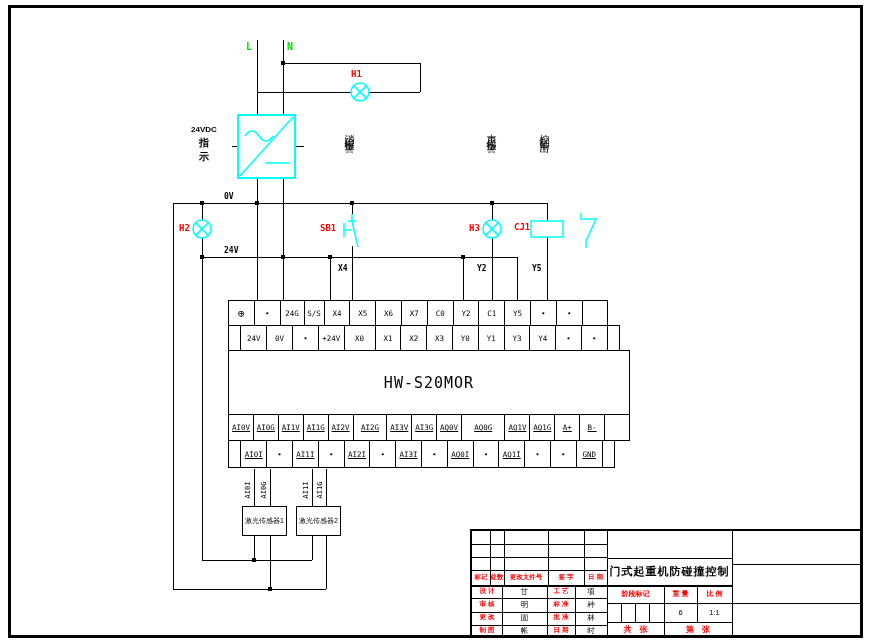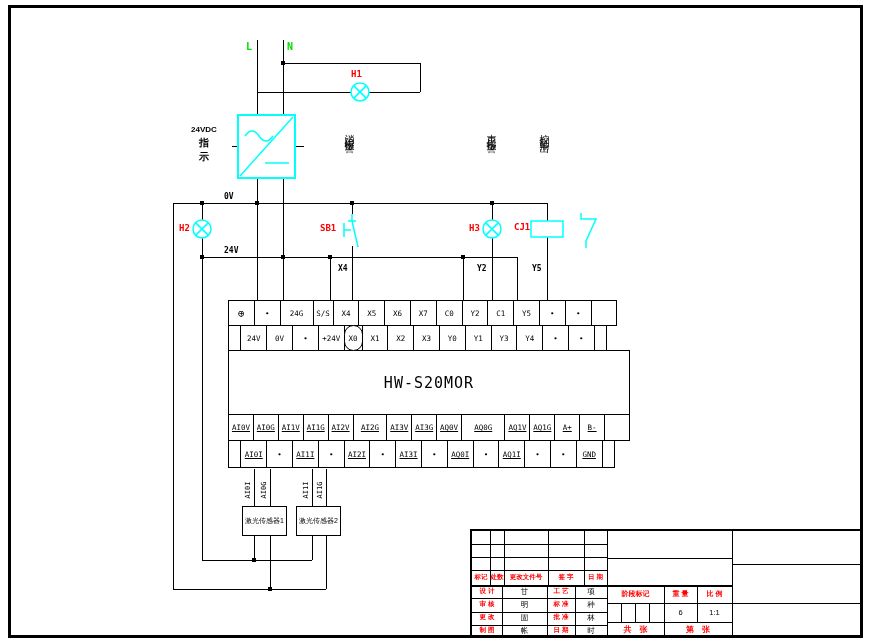--- a/index.html
+++ b/index.html
@@ -158,41 +158,41 @@
   <div class="lbl wl mono" style="left:477px;top:265px;">Y2</div>
   <div class="lbl wl mono" style="left:532px;top:265px;">Y5</div>
 
   <div id="plc">
     <div class="plc-body">
       <span>HW-S20MOR</span>
     </div>
   <div class="trow" style="left: 228px; top: 300px; width: 402px; height: 26px;">
         <div class="tcell" style="width: 26.8px; height: 26px; font-size: 11px;">⊕</div>
         <div class="tcell" style="width: 26.8px; height: 26px;">•</div>
-        <div class="tcell" style="width: 34px; height: 26px;">24G</div>
+        <div class="tcell" style="width: 25px; height: 26px;">24G</div>
         <div class="tcell" style="width: 21px; height: 26px;">S/S</div>
         <div class="tcell" style="width: 26.8px; height: 26px;">X4</div>
         <div class="tcell" style="width: 26.8px; height: 26px;">X5</div>
         <div class="tcell" style="width: 26.8px; height: 26px;">X6</div>
         <div class="tcell" style="width: 26.8px; height: 26px;">X7</div>
         <div class="tcell" style="width: 26.8px; height: 26px;">C0</div>
         <div class="tcell" style="width: 26.8px; height: 26px;">Y2</div>
         <div class="tcell" style="width: 26.8px; height: 26px;">C1</div>
         <div class="tcell" style="width: 26.8px; height: 26px;">Y5</div>
         <div class="tcell" style="width: 26.8px; height: 26px;">•</div>
         <div class="tcell" style="width: 26.8px; height: 26px;">•</div>
         <div class="tcell" style="width: 26.8px; height: 26px;"></div>
       </div>
       <div class="trow" style="left: 228px; top: 325px; width: 402px; height: 26px;">
         <div class="tcell" style="width: 13.4px; height: 26px;"></div>
         <div class="tcell" style="width: 26.8px; height: 26px;">24V</div>
         <div class="tcell" style="width: 26.8px; height: 26px;">0V</div>
         <div class="tcell" style="width: 26.8px; height: 26px;">•</div>
         <div class="tcell" style="width: 26.8px; height: 26px;">+24V</div>
-        <div class="tcell" style="width: 19px; height: 26px; border-radius: 13px;">X0</div>
+        <div class="tcell" style="width: 32px; height: 26px;">X0</div>
         <div class="tcell" style="width: 26.8px; height: 26px;">X1</div>
         <div class="tcell" style="width: 26.8px; height: 26px;">X2</div>
         <div class="tcell" style="width: 26.8px; height: 26px;">X3</div>
         <div class="tcell" style="width: 26.8px; height: 26px;">Y0</div>
         <div class="tcell" style="width: 26.8px; height: 26px;">Y1</div>
         <div class="tcell" style="width: 26.8px; height: 26px;">Y3</div>
         <div class="tcell" style="width: 26.8px; height: 26px;">Y4</div>
         <div class="tcell" style="width: 26.8px; height: 26px;">•</div>
         <div class="tcell" style="width: 26.8px; height: 26px;">•</div>
         <div class="tcell" style="width: 13.4px; height: 26px;"></div>
@@ -292,20 +292,21 @@
         <div class="tb-cell tb-blk" style="left: 103px; top: 67px; width: 32px; height: 13px;">种</div>
         <div class="tb-cell tb-red" style="left: 0px; top: 80px; width: 30px; height: 13px;">更 改</div>
         <div class="tb-cell tb-blk" style="left: 30px; top: 80px; width: 45px; height: 13px;">固</div>
         <div class="tb-cell tb-red" style="left: 75px; top: 80px; width: 28px; height: 13px;">批 准</div>
         <div class="tb-cell tb-blk" style="left: 103px; top: 80px; width: 32px; height: 13px;">林</div>
         <div class="tb-cell tb-red" style="left: 0px; top: 93px; width: 30px; height: 13px;">制 图</div>
         <div class="tb-cell tb-blk" style="left: 30px; top: 93px; width: 45px; height: 13px;">帐</div>
         <div class="tb-cell tb-red" style="left: 75px; top: 93px; width: 28px; height: 13px;">日 期</div>
         <div class="tb-cell tb-blk" style="left: 103px; top: 93px; width: 32px; height: 13px;">时</div>
       </div>
+    <div class="tb-cell tb-title" style="left:135px;top:27px;width:125px;height:27px;">门式起重机防碰撞控制</div>
     <div id="tb-stagehdr">
         <div class="tb-cell tb-red" style="font-size: 7px; left: 135px; top: 54px; width: 57px; height: 18px;">阶段标记</div>
         <div class="tb-cell tb-red" style="font-size: 7px; left: 192px; top: 54px; width: 33px; height: 18px;">重 量</div>
         <div class="tb-cell tb-red" style="font-size: 7px; left: 225px; top: 54px; width: 35px; height: 18px;">比 例</div>
       </div>
     <div id="tb-minicells"></div>
     <div class="tb-cell tb-blk" style="left:192px;top:72px;width:33px;height:19px;">6</div>
     <div class="tb-cell tb-blk" style="left:225px;top:72px;width:35px;height:19px;">1:1</div>
     <div class="tb-cell tb-red" style="left:135px;top:91px;width:57px;height:15px;font-size:8px;">共　张</div>
     <div class="tb-cell tb-red" style="left:192px;top:91px;width:68px;height:15px;font-size:8px;">第　张</div>

